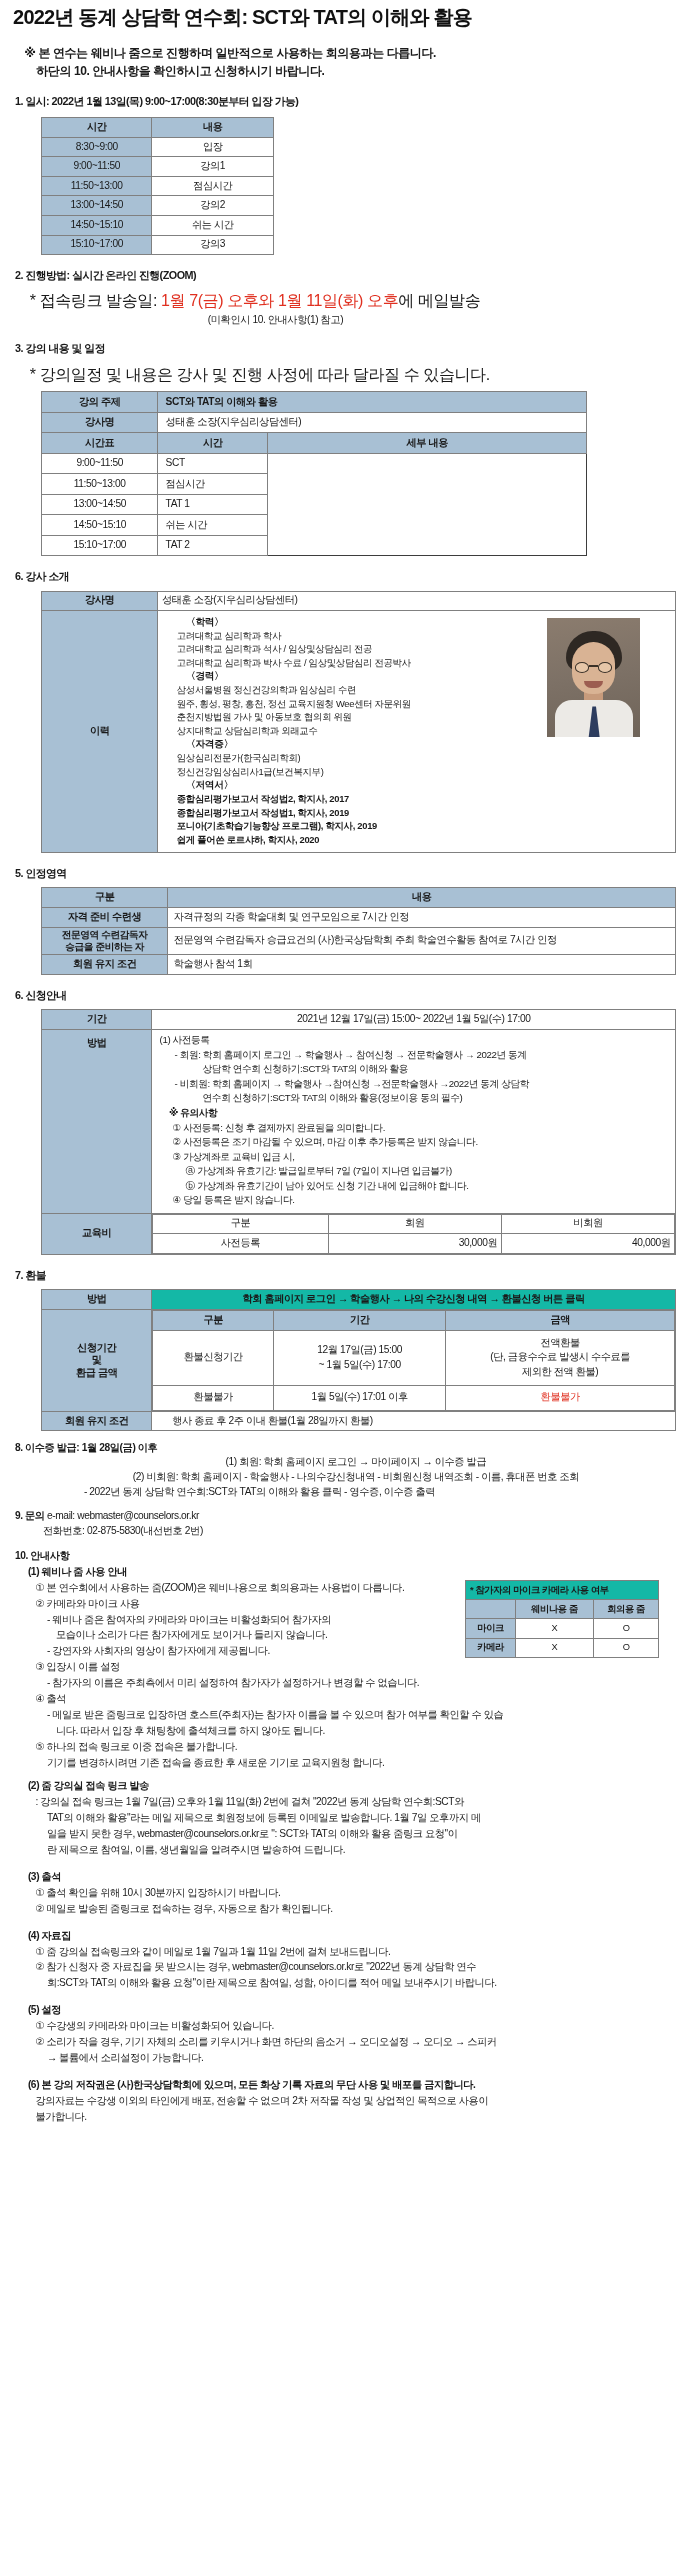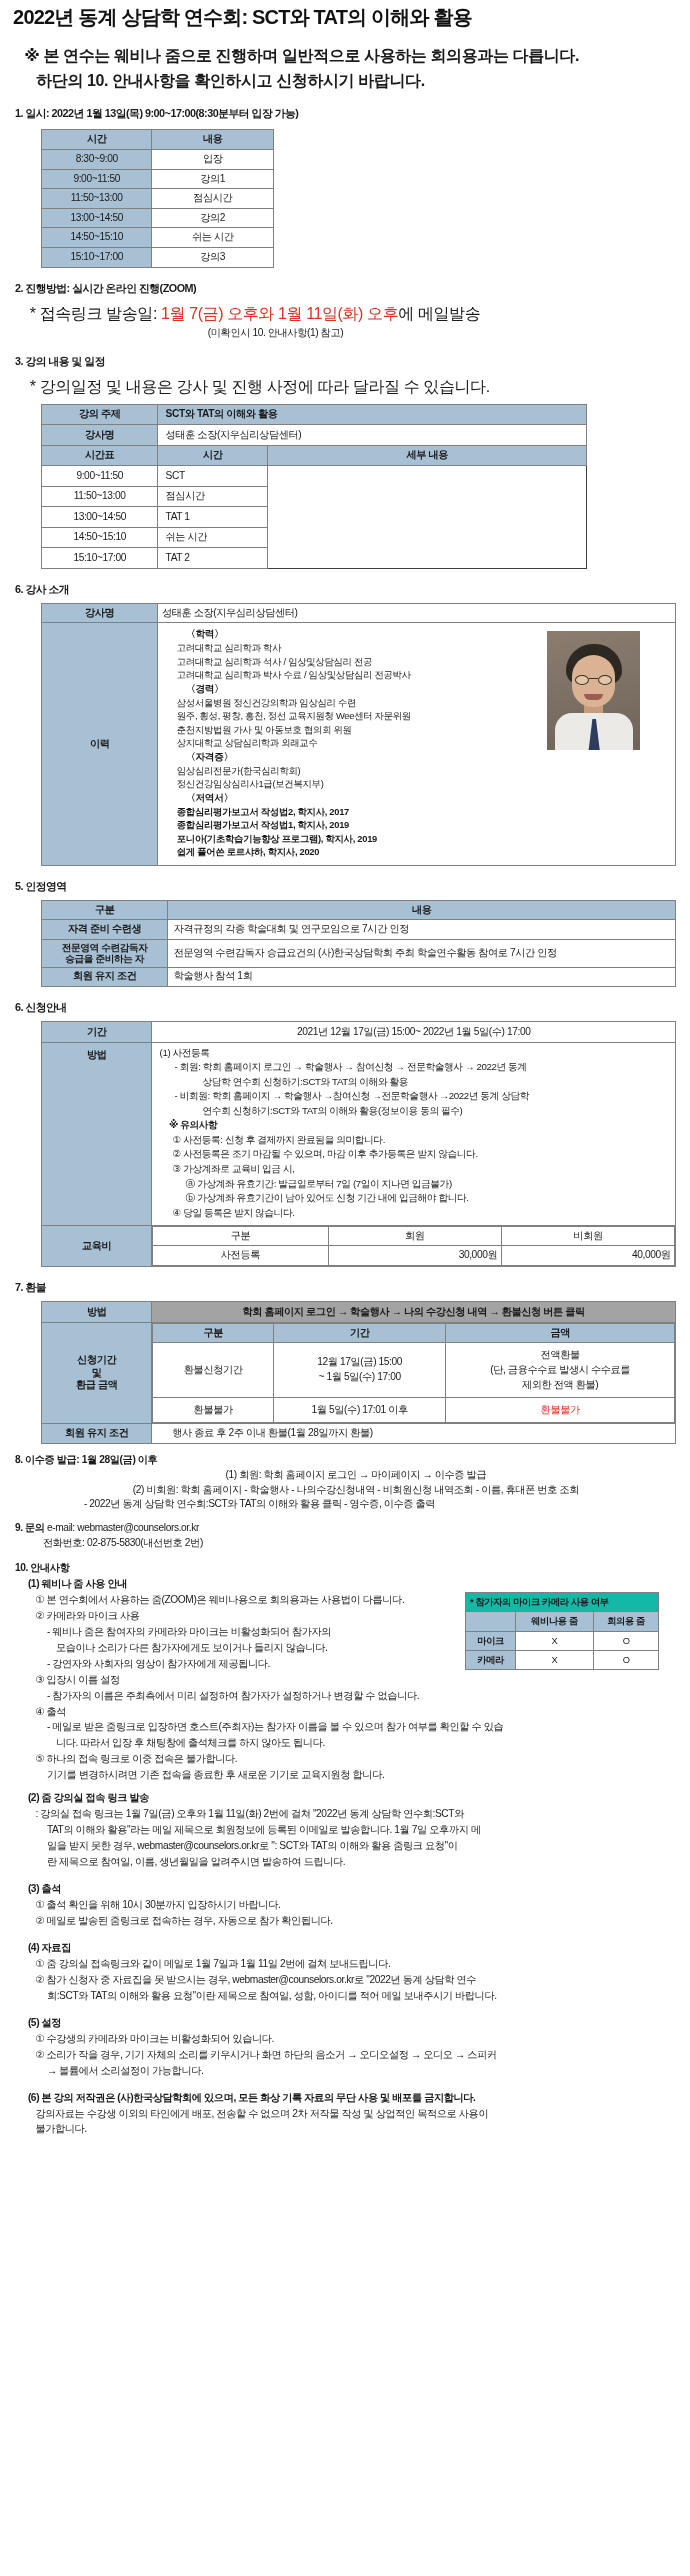--- a/index.html
+++ b/index.html
@@ -26,21 +26,21 @@
     font-size: 20px;
     font-weight: bold;
     letter-spacing: -0.8px;
     color: #121212;
     margin: 2.8px 0 0 1.9px;
     white-space: nowrap;
   }
 
   .notice-block {
     margin: 12px 0 0 13px;
-    font-size: 16px;
+    font-size: 12px;
     font-weight: bold;
     letter-spacing: -0.4px;
     line-height: 1.55;
   }
   .notice-block .ind { padding-left: 12px; display: block; }
 
   .sec-head {
     margin: 13px 0 5.6px 3.7px;
     font-size: 10.8px;
     font-weight: bold;
@@ -199,21 +199,21 @@
   .apply-body .l5 { padding-left: 13px; }
   .apply-body .l6 { padding-left: 26px; }
   .tbl-fee { width: 100%; border-collapse: collapse; }
   .tbl-fee td { border: 0.9px solid #808080; height: 18.6px; }
   .tbl-fee td.h { text-align: center; }
 
   
   .tbl-refund { margin: 5.6px 0 0 30px; width: 635px; }
   .tbl-refund .c1 { width: 110px; }
   .tbl-refund .method {
-    background: #a3a3a3; font-weight: bold; text-align: center;
+    background: #14b8a6; font-weight: bold; text-align: center;
   }
   .tbl-refund .inner { width: 100%; border-collapse: collapse; }
   .tbl-refund .inner td { border: 0.9px solid #808080; }
   .tbl-refund .inner td.hd { background: #a8c0d4; text-align: center; font-weight: bold; height: 18.6px; }
   .tbl-refund .inner td.bd { text-align: center; padding: 4.7px 1.9px; }
   .tbl-refund .stacked { line-height: 1.22; font-weight: bold; }
 
   
   .plain { margin: 9.3px 0 0 3.7px; font-size: 10.2px; letter-spacing: -0.4px; }
   .plain .h { font-weight: bold; }

